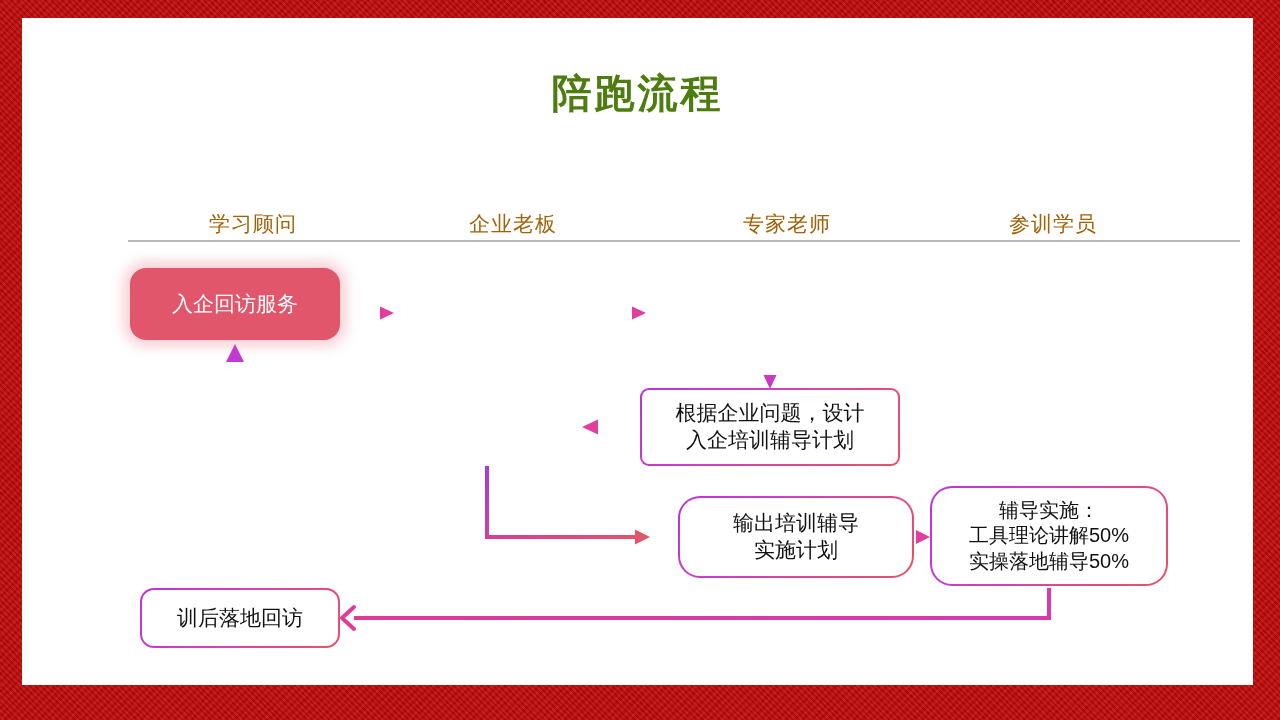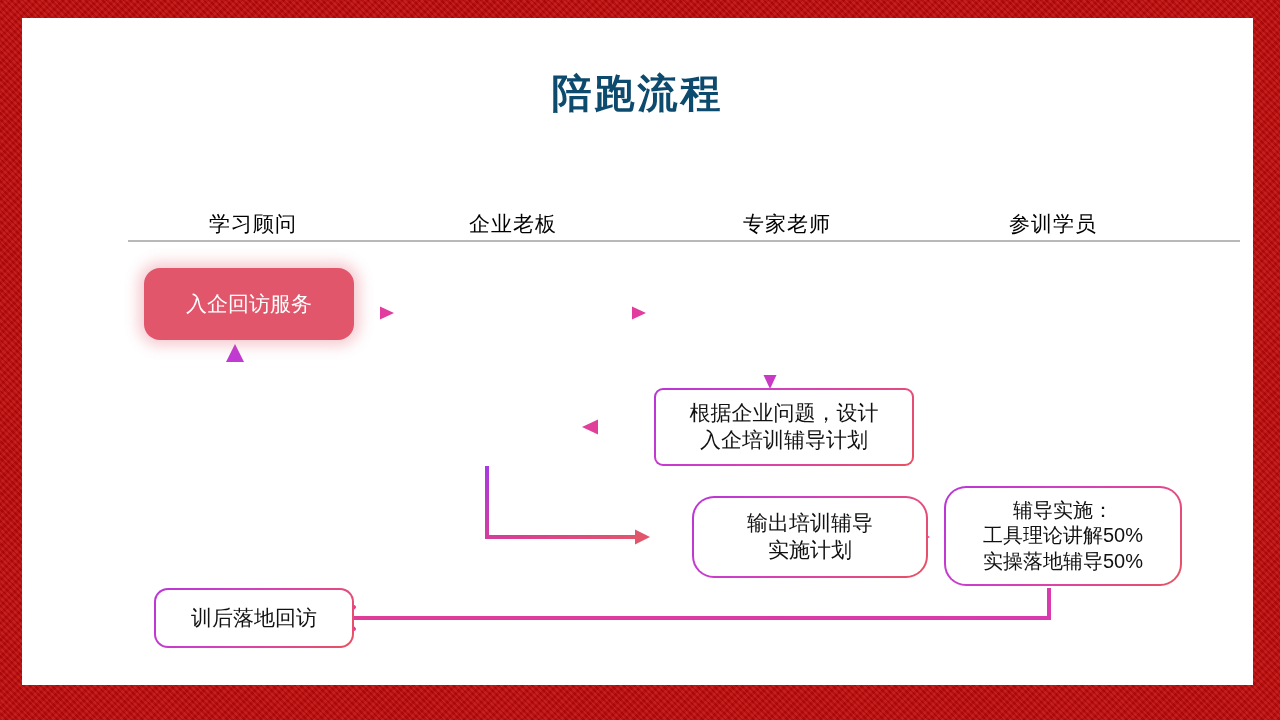--- a/index.html
+++ b/index.html
@@ -34,31 +34,31 @@
 
   
   #title {
     position: absolute;
     left: 0;
     top: 48px;
     width: 1231px;
     text-align: center;
     font-size: 40px;
     font-weight: bold;
-    color: #0c4a6e;
+    color: #4d7c0f;
     letter-spacing: 3px;
     white-space: nowrap;
   }
 
   
   .col-head {
     position: absolute;
     top: 192px;
     font-size: 21px;
-    color: #000000;
+    color: #a16207;
     text-align: center;
     white-space: nowrap;
     letter-spacing: 1px;
   }
   .col-head.c0 { left: 131px;  width: 200px; }
   .col-head.c1 { left: 391px;  width: 200px; }
   .col-head.c2 { left: 665px;  width: 200px; }
   .col-head.c3 { left: 931px;  width: 200px; }
 
   #headline {
@@ -76,21 +76,20 @@
     box-sizing: border-box;
     display: flex;
     align-items: center;
     justify-content: center;
     text-align: center;
     line-height: 1.28;
     color: #111111;
     font-size: 21px;
     white-space: pre-line;
     background: #ffffff;
-    margin-left: 14px;
   }
 
   
   .node.outline {
     border: 2.5px solid transparent;
     border-radius: 14px;
     background-image:
       linear-gradient(#ffffff, #ffffff),
       linear-gradient(125deg, #b935d8 0%, #cf3fc6 35%, #e2478f 70%, #e8525f 100%);
     background-origin: border-box;

